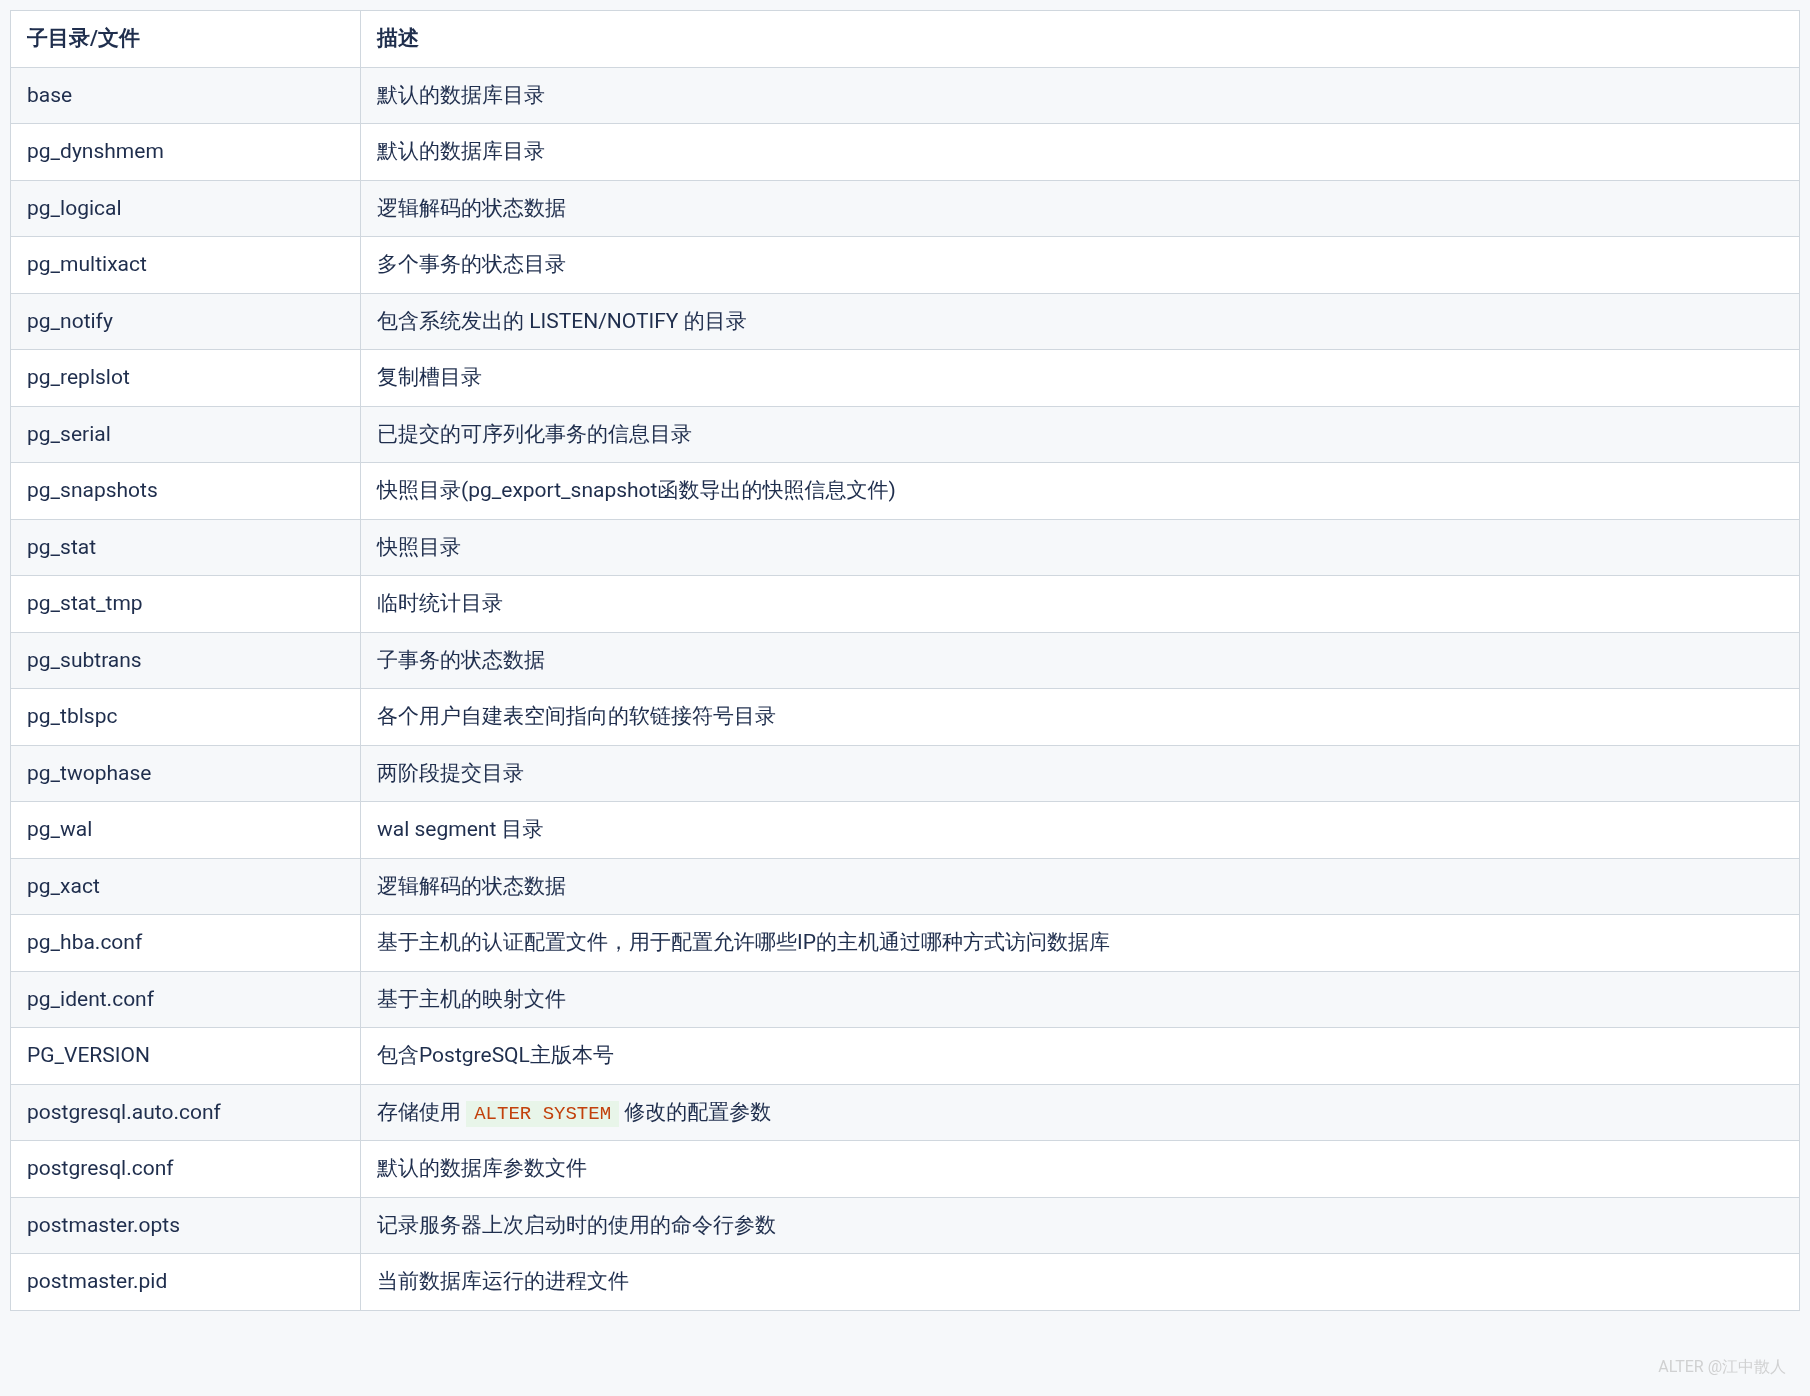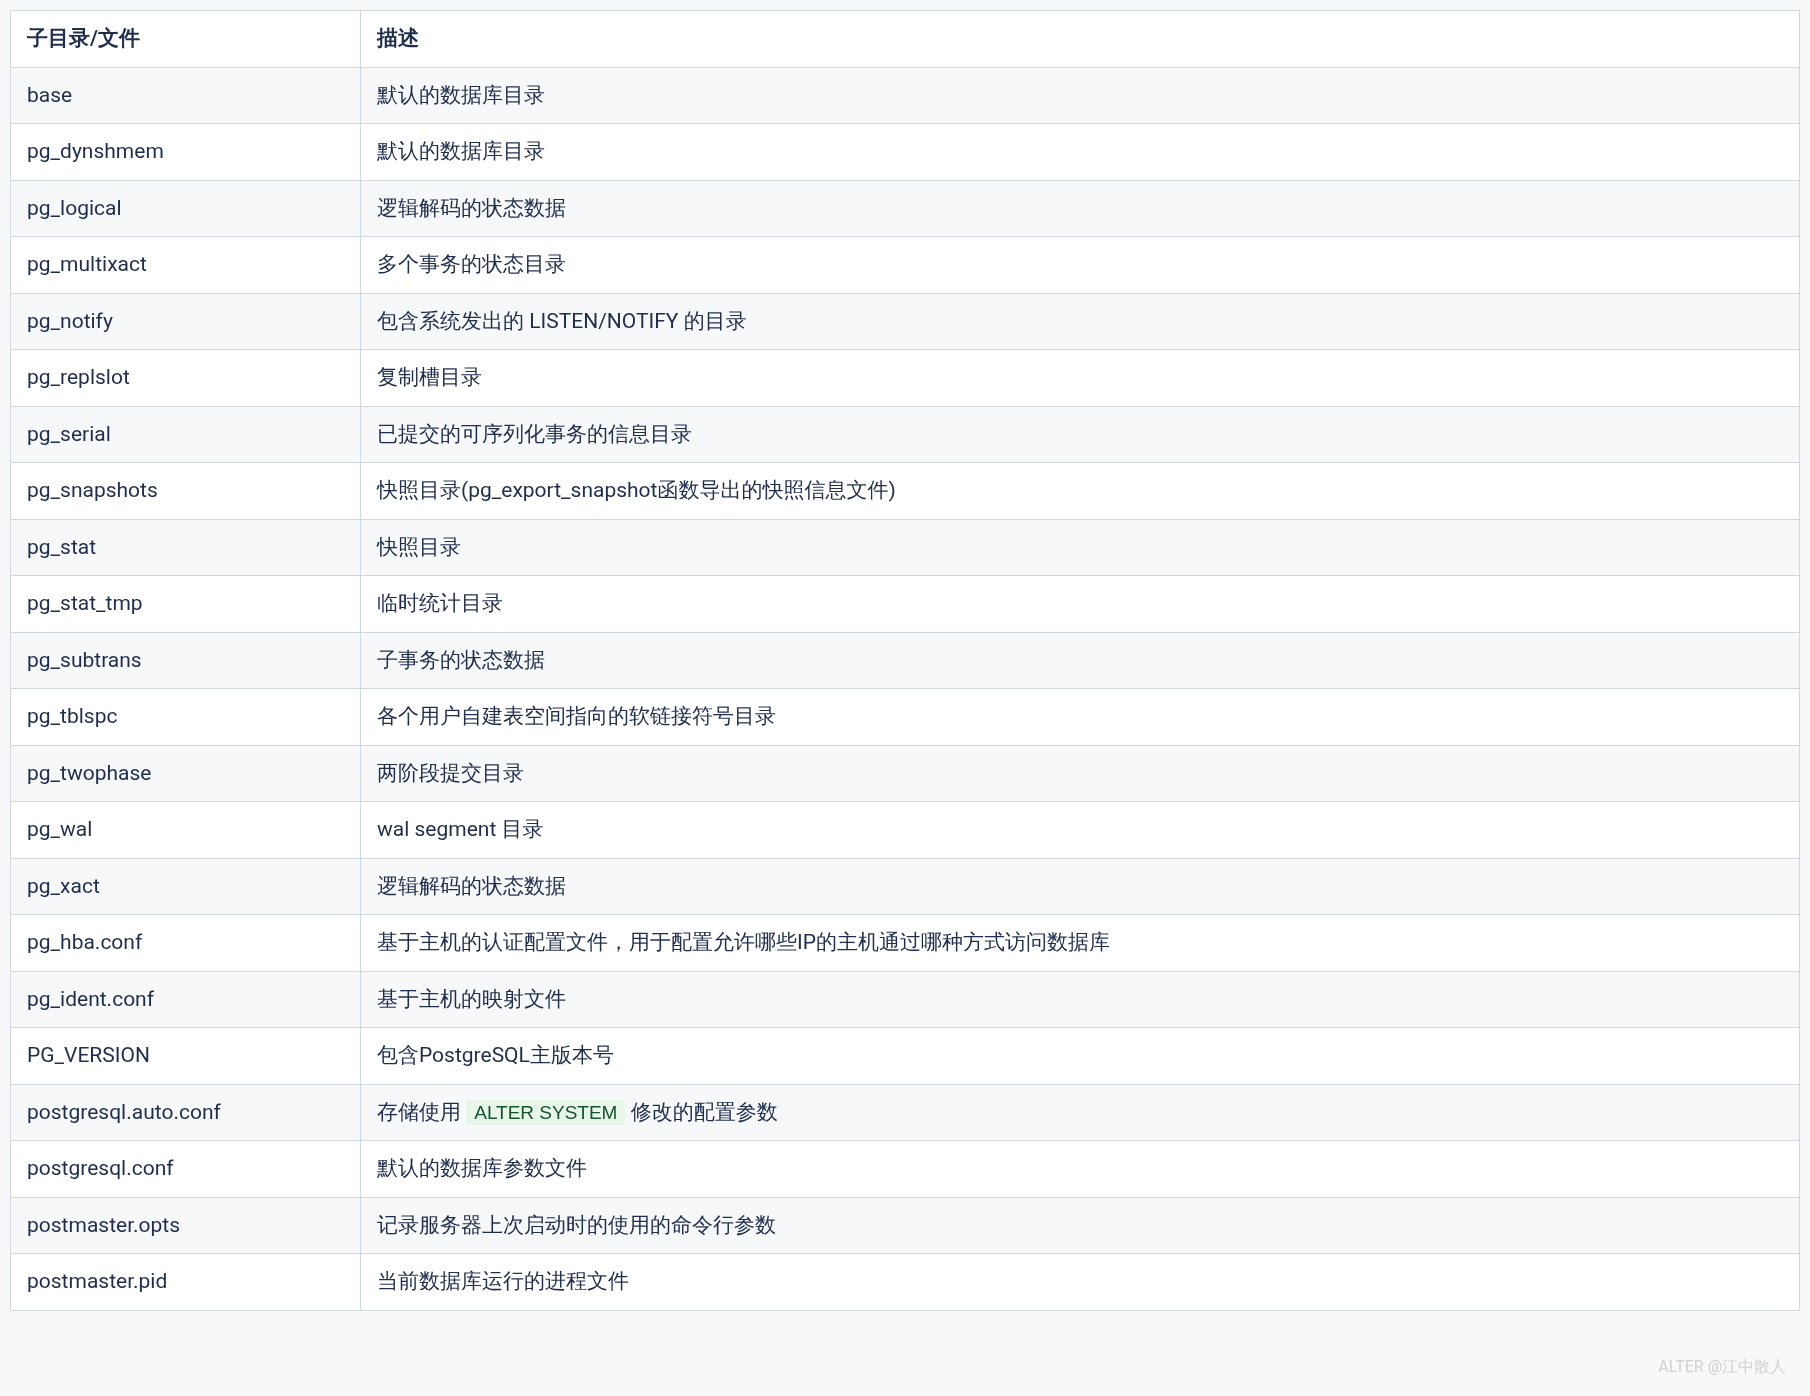--- a/index.html
+++ b/index.html
@@ -38,23 +38,23 @@
     tbody tr:nth-child(odd) td {
       background: #f6f8fa;
     }
     tbody tr:nth-child(even) td {
       background: #ffffff;
     }
     td:first-child, th:first-child {
       width: 350px;
     }
     .code-inline {
-      font-family: Liberation Sans, sans-serif;
+      font-family: Liberation Mono, monospace;
       background: #e8f5e9;
-      color: #14532d;
+      color: #c2410c;
       padding: 2px 8px;
       border-radius: 0;
       font-size: 19px;
     }
     .watermark {
       position: fixed;
       bottom: 18px;
       right: 24px;
       color: #c0c0c0;
       font-size: 16px;

